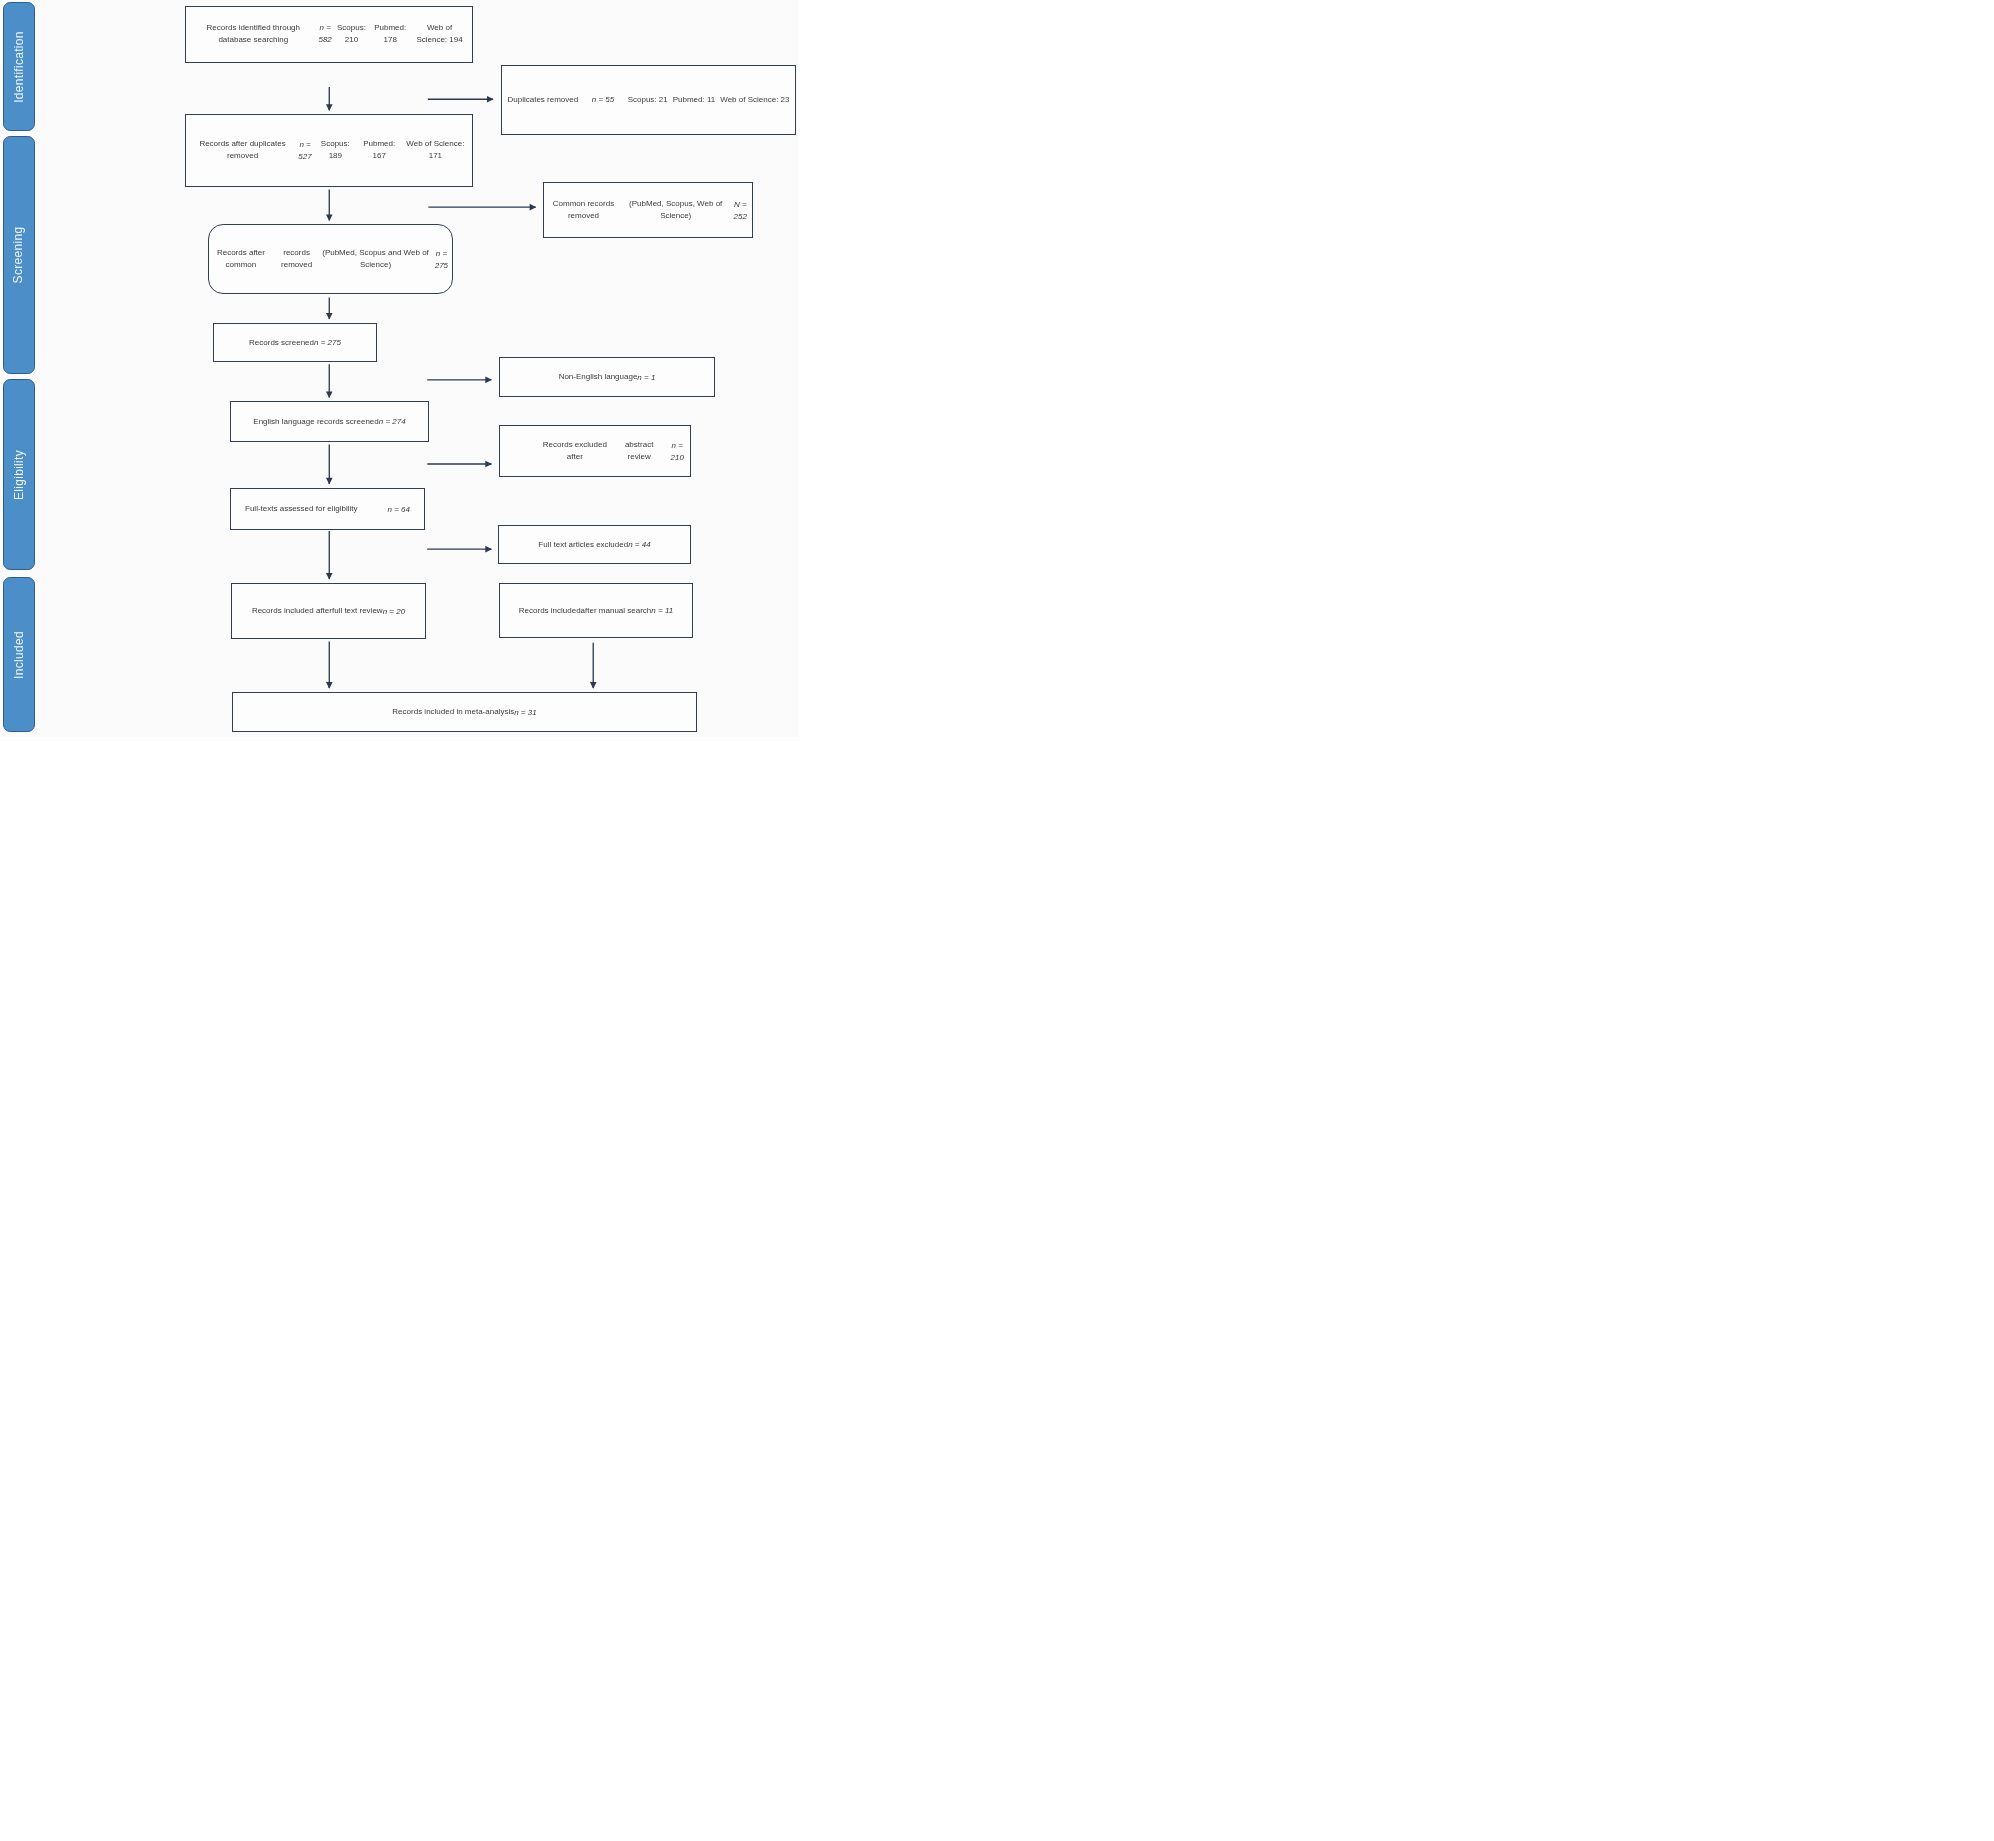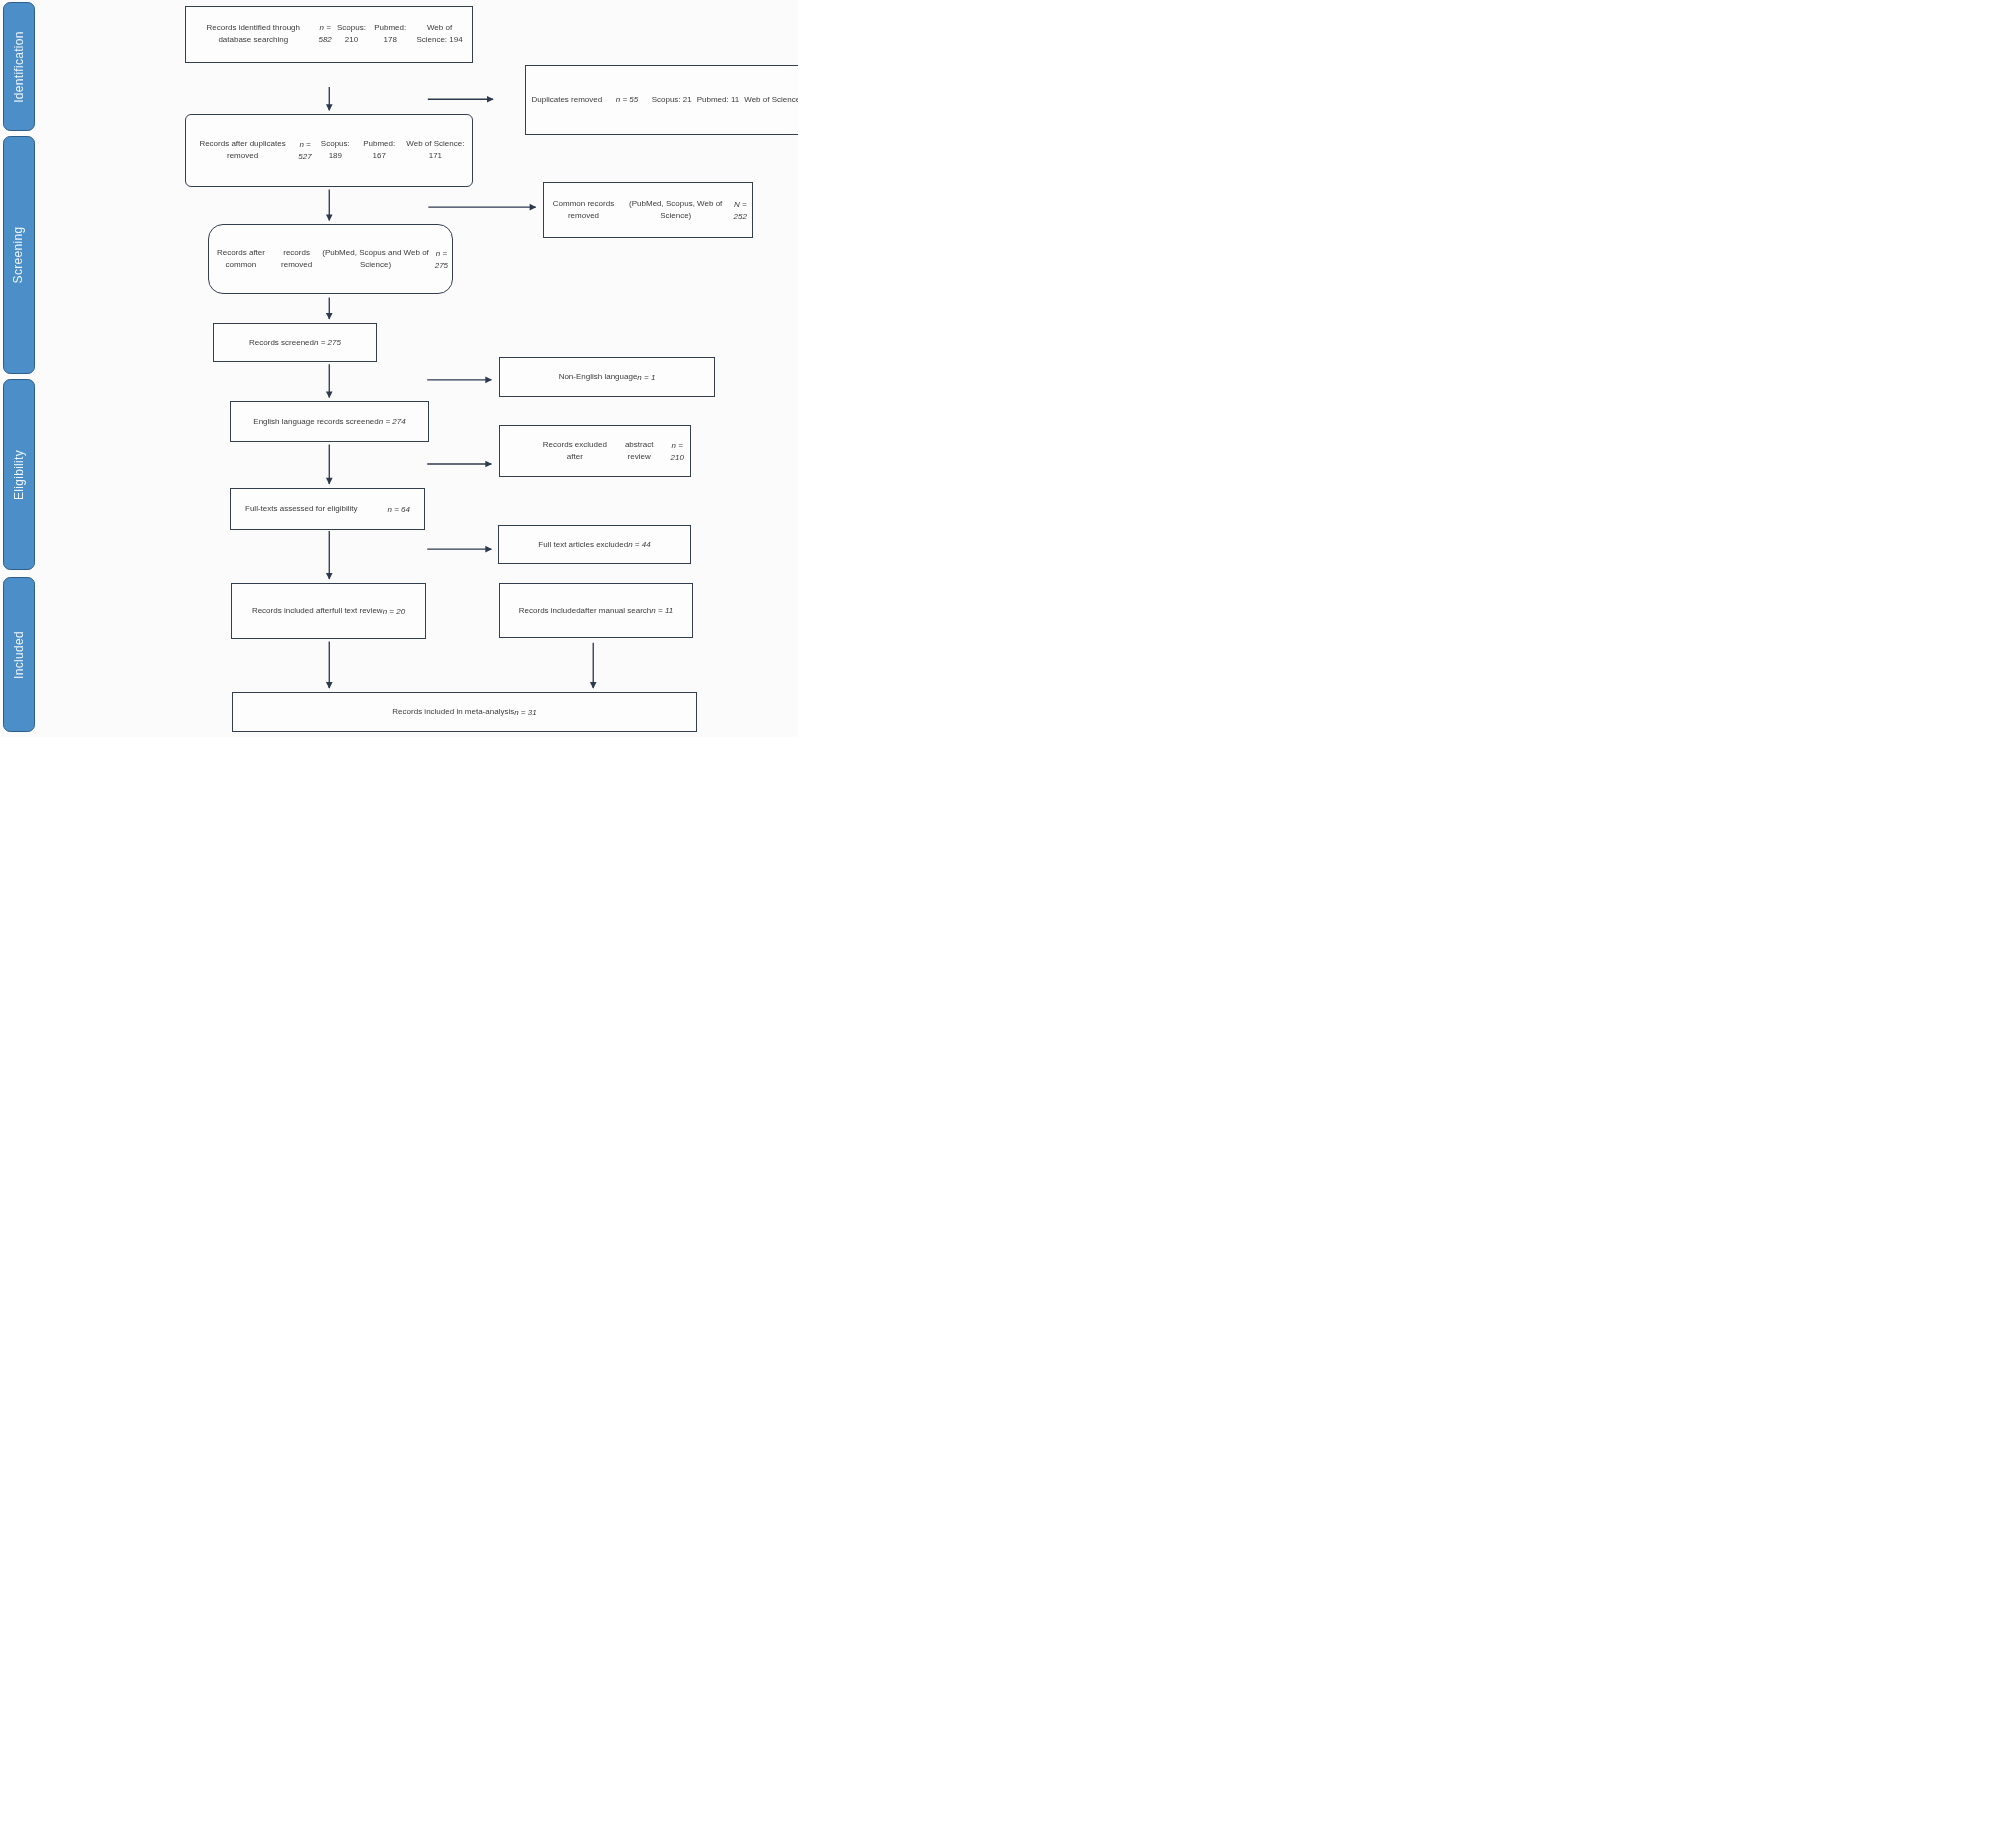--- a/index.html
+++ b/index.html
@@ -77,31 +77,31 @@
   <div class="box spread" style="left:185px;top:5.5px;width:288px;height:57px;">
     <div class="tline">Records identified through database searching</div>
     <div class="count">n = 582</div>
     <div class="sources">
       <span>Scopus: 210</span>
       <span>Pubmed: 178</span>
       <span>Web of Science: 194</span>
     </div>
   </div>
 
-  <div class="box spread" style="left:501px;top:65px;width:295px;height:70px;margin-left:24px;">
+  <div class="box spread" style="left:501px;top:65px;width:295px;height:70px;">
     <div class="tline">Duplicates removed</div>
     <div class="count">n = 55</div>
     <div class="sources">
       <span>Scopus: 21</span>
       <span>Pubmed: 11</span>
       <span>Web of Science: 23</span>
     </div>
   </div>
 
-  <div class="box spread" style="left:185px;top:114px;width:288px;height:73px;border-radius:6px;">
+  <div class="box spread" style="left:185px;top:114px;width:288px;height:73px;">
     <div class="tline">Records after duplicates removed</div>
     <div class="count">n = 527</div>
     <div class="sources">
       <span>Scopus: 189</span>
       <span>Pubmed: 167</span>
       <span>Web of Science: 171</span>
     </div>
   </div>
 
   <div class="box" style="left:543px;top:182px;width:210px;height:56px;">

